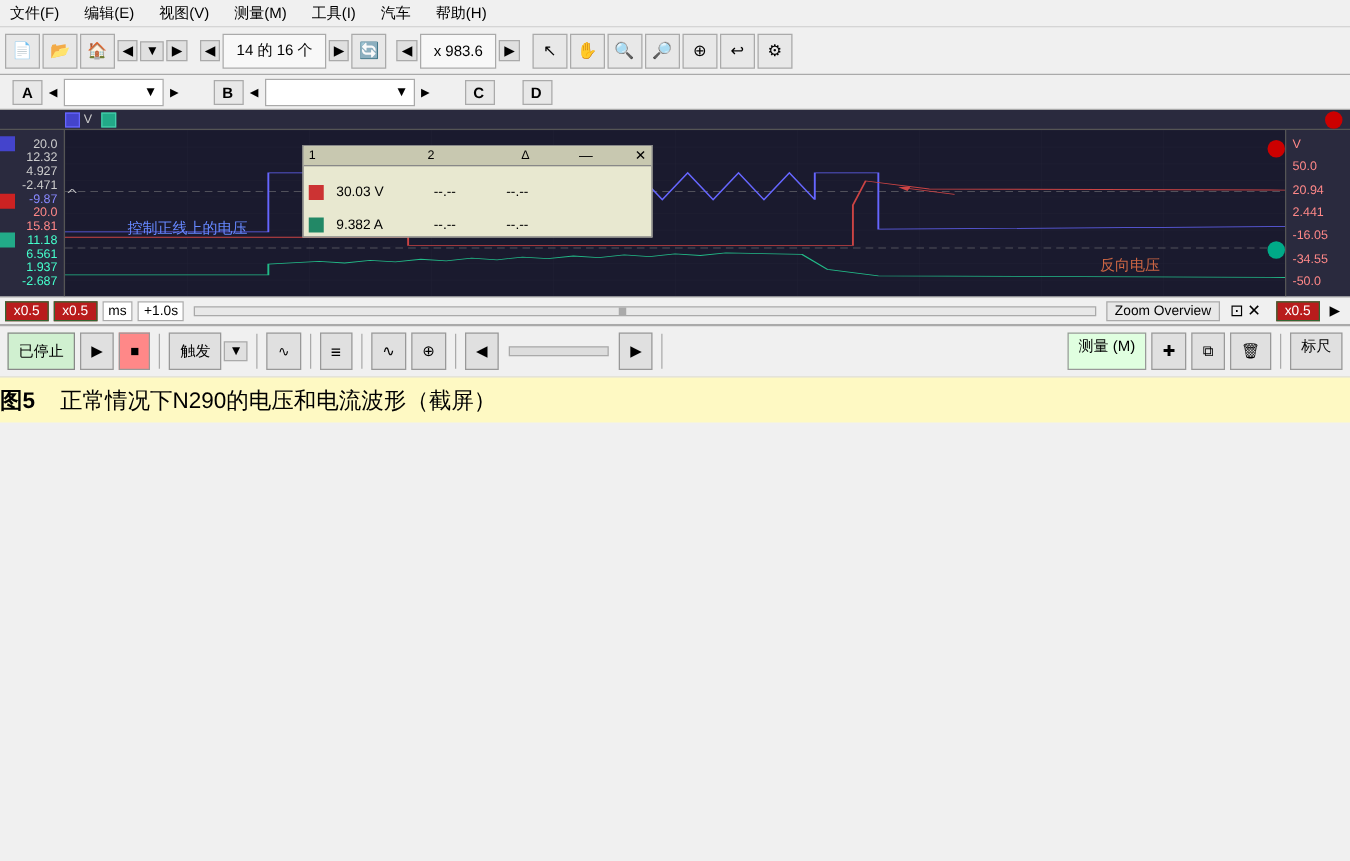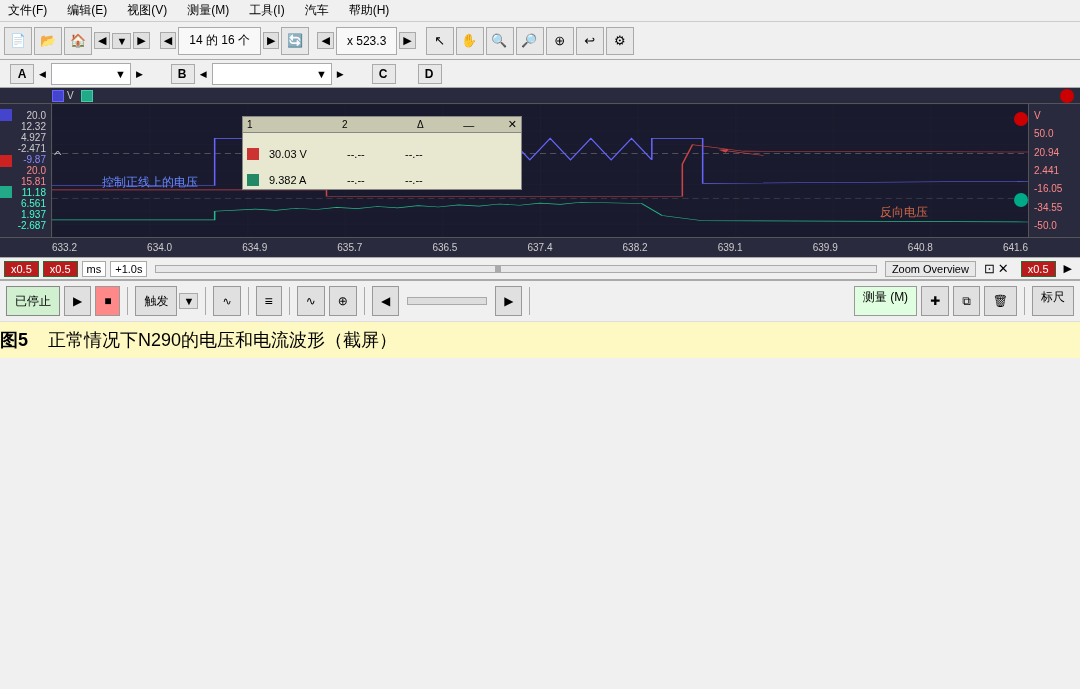--- a/index.html
+++ b/index.html
@@ -364,21 +364,21 @@
   <div style="width:6px"></div>
   <div class="nav-arrow">◀</div>
   <div class="toolbar-nav-group">
     <span>14 的 16 个</span>
   </div>
   <div class="nav-arrow">▶</div>
   <div class="toolbar-btn" title="刷新">🔄</div>
   <div style="width:4px"></div>
   <div class="nav-arrow">◀</div>
   <div class="toolbar-nav-group">
-    <span>x 523.3</span>
+    <span>x 983.6</span>
   </div>
   <div class="nav-arrow">▶</div>
   <div style="width:6px"></div>
   <div class="toolbar-btn" title="光标">↖</div>
   <div class="toolbar-btn" title="手型">✋</div>
   <div class="toolbar-btn" title="放大">🔍</div>
   <div class="toolbar-btn" title="缩小">🔎</div>
   <div class="toolbar-btn" title="适应">⊕</div>
   <div class="toolbar-btn" title="撤销">↩</div>
   <div class="toolbar-btn" title="设置">⚙</div>
@@ -538,33 +538,20 @@
       <span class="y-tick-right">V</span>
       <span class="y-tick-right">50.0</span>
       <span class="y-tick-right">20.94</span>
       <span class="y-tick-right">2.441</span>
       <span class="y-tick-right">-16.05</span>
       <span class="y-tick-right">-34.55</span>
       <span class="y-tick-right">-50.0</span>
     </div>
   </div>
 
-  <div class="x-axis">
-    <span class="x-tick">633.2</span>
-    <span class="x-tick">634.0</span>
-    <span class="x-tick">634.9</span>
-    <span class="x-tick">635.7</span>
-    <span class="x-tick">636.5</span>
-    <span class="x-tick">637.4</span>
-    <span class="x-tick">638.2</span>
-    <span class="x-tick">639.1</span>
-    <span class="x-tick">639.9</span>
-    <span class="x-tick">640.8</span>
-    <span class="x-tick">641.6</span>
-  </div>
 
   <div class="time-controls">
     <div class="time-btn">x0.5</div>
     <div class="time-btn">x0.5</div>
     <span class="time-label">ms</span>
     <span class="time-label">+1.0s</span>
     <div style="flex:1;height:8px;background:#e8e8e8;border:1px solid #aaa;margin:0 4px;position:relative;">
       <div style="position:absolute;left:47%;width:6px;height:100%;background:#aaa;"></div>
     </div>
     <div class="zoom-overview-btn">Zoom Overview</div>

